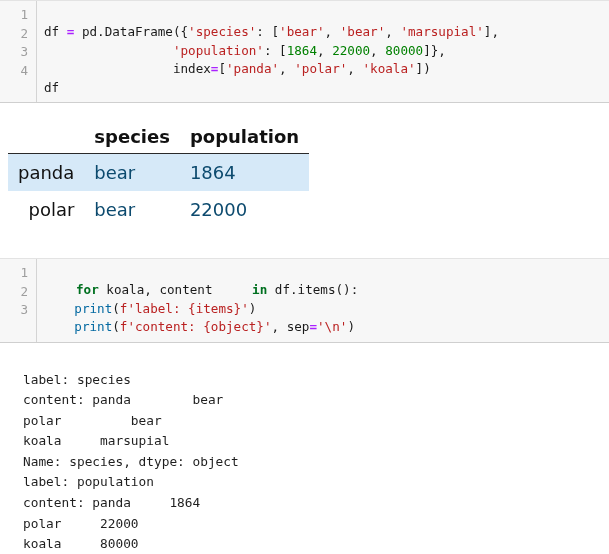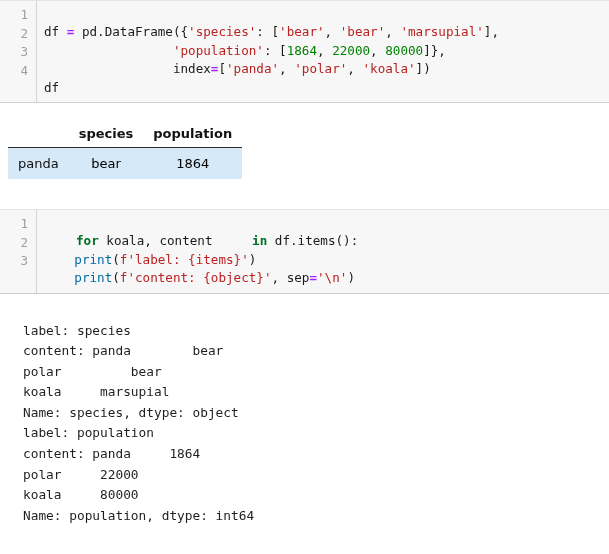--- a/index.html
+++ b/index.html
@@ -68,21 +68,21 @@
   .t-plain { color: #1a1a1a; }
 
   
   .df-wrap {
     padding: 20px 0 0 8px;
   }
   table.dataframe {
     border-collapse: collapse;
     border: none;
     font-family: "DejaVu Sans", sans-serif;
-    font-size: 13px;
+    font-size: 18px;
     color: #3c3c3c;
   }
   table.dataframe thead th {
     font-weight: bold;
     color: #111111;
     text-align: right;
     padding: 3px 10px 6px 10px;
     border: none;
     border-bottom: 1px solid #2a2a2a;
     vertical-align: bottom;
@@ -93,25 +93,25 @@
   }
   table.dataframe tbody th {
     font-weight: normal;
     color: #111111;
     text-align: right;
     padding: 8px 10px 8px 10px;
     border: none;
     white-space: nowrap;
   }
   table.dataframe tbody td {
-    text-align: center;
+    text-align: left;
     padding: 8px 10px 8px 10px;
     border: none;
     white-space: nowrap;
-    color: #000000;
+    color: #0c4a6e;
   }
   table.dataframe tbody tr.row-hl {
     background: #d6e9f8;
   }
   table.dataframe tbody tr.row-alt {
     background: #f5f5f5;
   }
 
   
   .stdout {
@@ -153,20 +153,25 @@
         <th>species</th>
         <th>population</th>
       </tr>
     </thead>
     <tbody>
       <tr class="row-hl">
         <th>panda</th>
         <td>bear</td>
         <td>1864</td>
       </tr>
+      <tr>
+        <th>polar</th>
+        <td>bear</td>
+        <td>22000</td>
+      </tr>
     </tbody>
   </table>
 </div>
 
 <div class="spacer-b"></div>
 
 <div class="code-cell">
   <div class="gutter">
     <span class="ln">1</span>
     <span class="ln">2</span>

